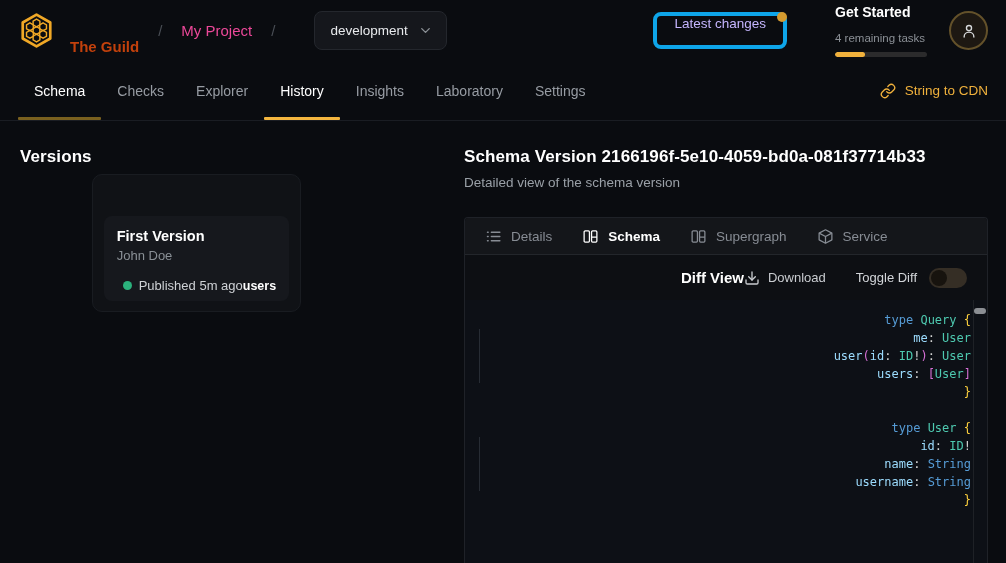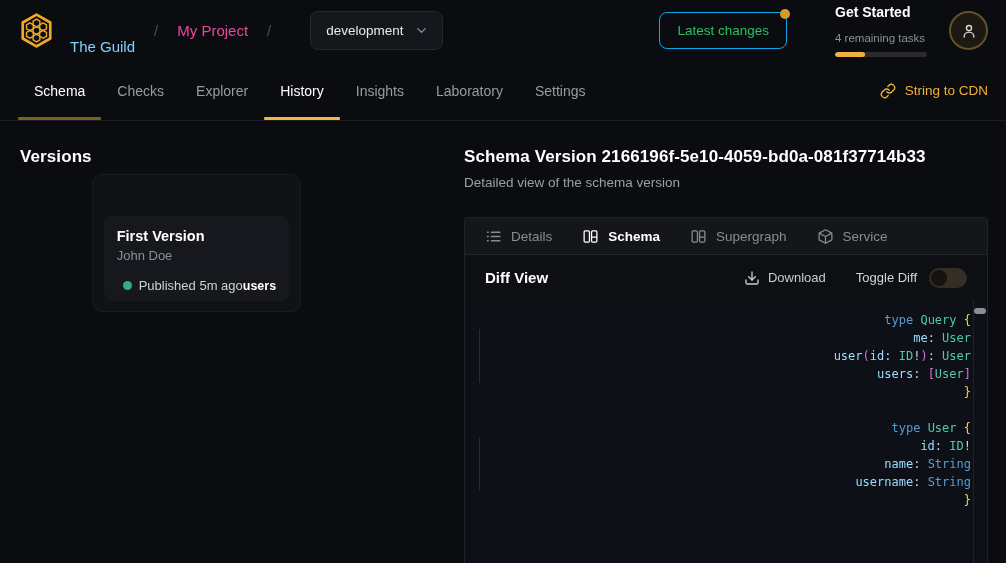--- a/index.html
+++ b/index.html
@@ -7,33 +7,33 @@
   body {
     background:#0a0c10;
     font-family:"Liberation Sans","DejaVu Sans",sans-serif;
     color:#e8eaed;
     -webkit-font-smoothing:antialiased;
   }
 
   
   .header { height:61px; display:flex; align-items:center; padding:0 18px; }
   .logo { width:37px; height:37px; flex:0 0 auto; cursor:pointer; }
-  .brand { font-size:15px; font-weight:400; color:#7dd3fc; margin-left:15px; cursor:pointer;margin-top:32px; }
+  .brand { font-size:15px; font-weight:700; color:#c2410c; margin-left:15px; cursor:pointer;margin-top:32px; }
   .bc-sep { color:#4a4f56; margin:0 19px; font-size:15px; }
   .bc-link { font-size:15px; font-weight:500; color:#ec4899; cursor:pointer; }
   .target-btn {
     margin-left:20px; height:39px; padding:0 13px 0 15px; display:flex; align-items:center; gap:10px;
     background:#15171c; border:1px solid #24272d; border-radius:8px; cursor:pointer;
   }
   .target-btn .tlabel { font-size:13.5px; color:#e8eaed; }
   .spacer { flex:1; }
   .latest-btn {
-    position:relative; height:37px; padding:0 17px; display:flex; align-items:center;
-    background:transparent; border:1px solid #0ea5e9; border-radius:8px;
-    color:#22c55e; font-size:13.5px; cursor:pointer; font-family:inherit;
+    position:relative; height:37px; padding:0 17px; display:flex; align-items:flex-start;
+    background:transparent; border:4px solid #0ea5e9; border-radius:8px;
+    color:#c4b5fd; font-size:13.5px; cursor:pointer; font-family:inherit;
   }
   .latest-dot { position:absolute; top:-4px; right:-4px; width:10px; height:10px; border-radius:50%; background:#d49a2f; }
   .getstarted { width:92px; margin-left:48px; cursor:pointer; }
   .gs-title { font-size:14px; font-weight:600; color:#fff; }
   .gs-sub { font-size:11.5px; color:#8b9096; margin-top:12px; white-space:nowrap; }
   .gs-bar { margin-top:8px; height:5px; border-radius:3px; background:#2b2b2c; overflow:hidden; }
   .gs-fill { height:100%; border-radius:3px; background:#f0b13c; }
   .avatar {
     margin-left:22px; width:39px; height:39px; border-radius:50%; flex:0 0 auto;
     background:#1d1812; border:2px solid #63512a; display:flex; align-items:center; justify-content:center; cursor:pointer;
@@ -69,21 +69,21 @@
   .vi-status { font-size:13px; color:#ced1d5; flex:1; }
   .vi-service { font-size:12.5px; font-weight:700; color:#fff; }
 
   
   .panel { margin-top:27px; flex:1; display:flex; flex-direction:column; border:1px solid #1f2228; border-bottom:none; border-radius:4px 4px 0 0; overflow:hidden; }
   .dtabs { height:37px; flex:0 0 auto; background:#14161a; border-bottom:1px solid #23262b; display:flex; align-items:center; padding:0 20px; gap:30px; }
   .dtab { display:flex; align-items:center; gap:9px; font-size:13.5px; color:#878c94; cursor:pointer; }
   .dtab svg { display:block; }
   .dtab.active { color:#fff; font-weight:600; }
   .diffrow { height:45px; flex:0 0 auto; background:#0d0f13; display:flex; align-items:center; padding:0 20px; }
-  .diff-title { font-size:15px; font-weight:700; color:#fff; flex:1; }
+  .diff-title { font-size:15px; font-weight:700; color:#fff; flex:1;text-align:right; }
   .dl-btn { display:flex; align-items:center; gap:8px; color:#c9ccd0; font-size:13px; cursor:pointer; background:none; border:none; font-family:inherit; }
   .toggle-wrap { display:flex; align-items:center; gap:12px; margin-left:30px; }
   .toggle-label { font-size:13px; color:#d2d5d9; }
   .toggle { width:38px; height:20px; border-radius:10px; background:#352e25; position:relative; cursor:pointer; }
   .toggle-knob { position:absolute; left:2px; top:2px; width:16px; height:16px; border-radius:50%; background:#17130e; }
 
   
   .code-area { flex:1; position:relative; background:#0d1016; padding:11px 16px 0 13px; overflow:hidden;text-align:right; }
   .code { font-family:"DejaVu Sans Mono","Liberation Mono",monospace; font-size:12px; line-height:18px; white-space:pre; }
   .cl { position:relative; min-height:18px; }

